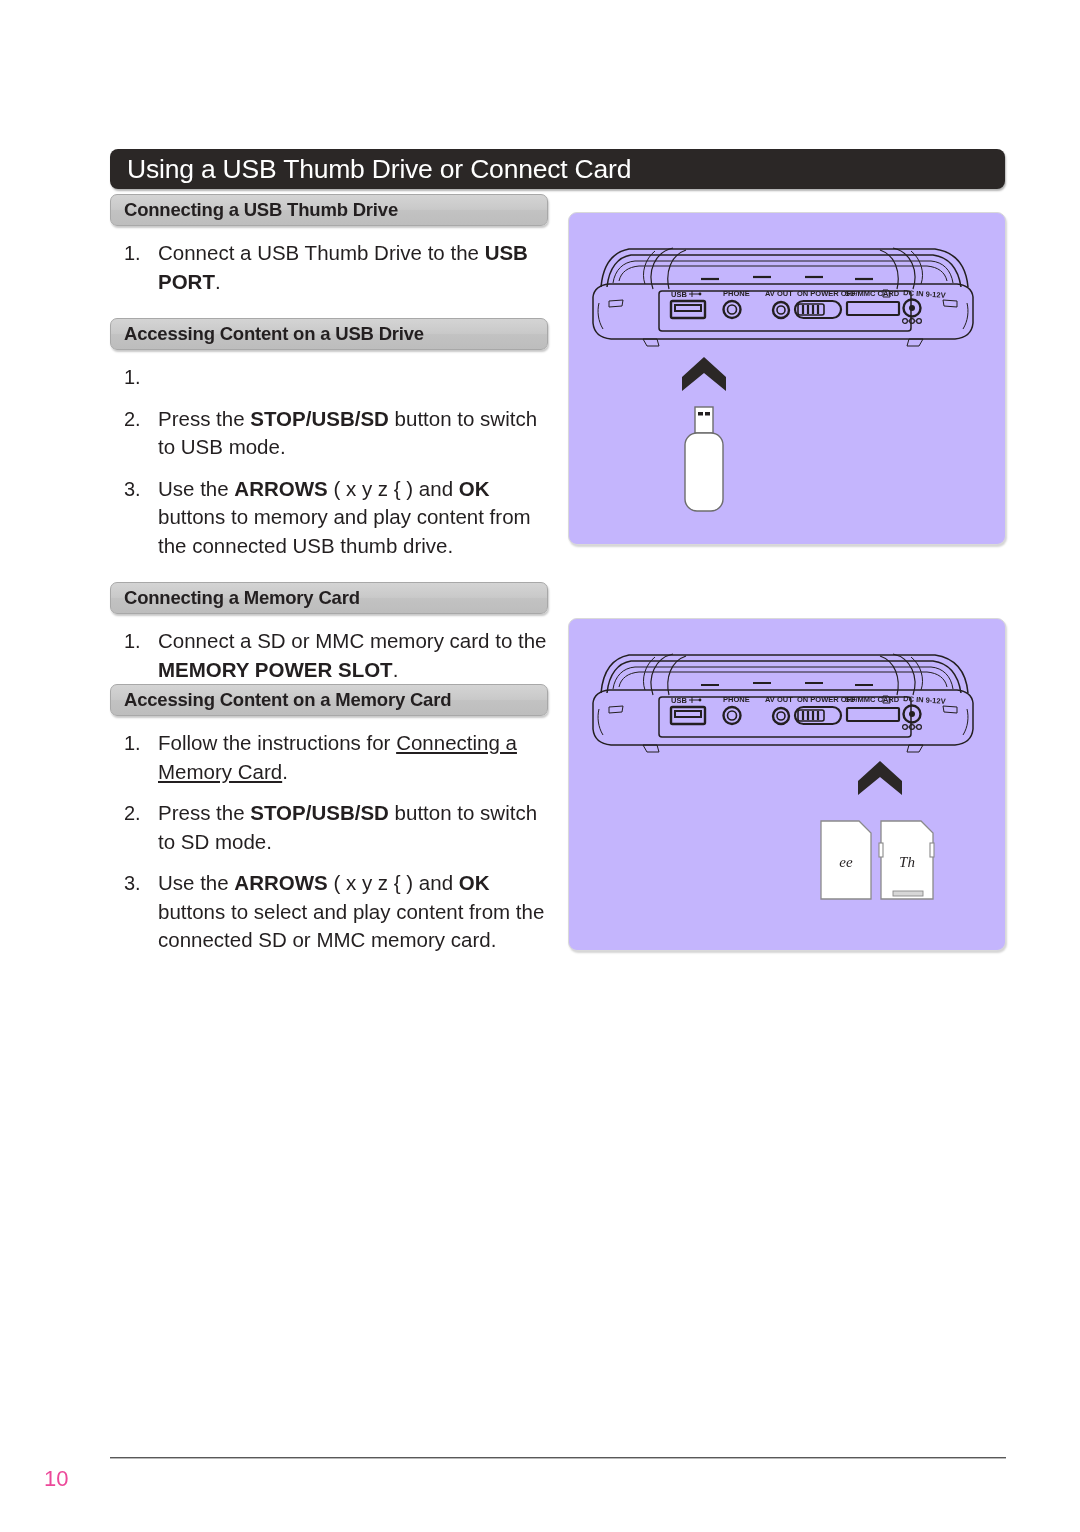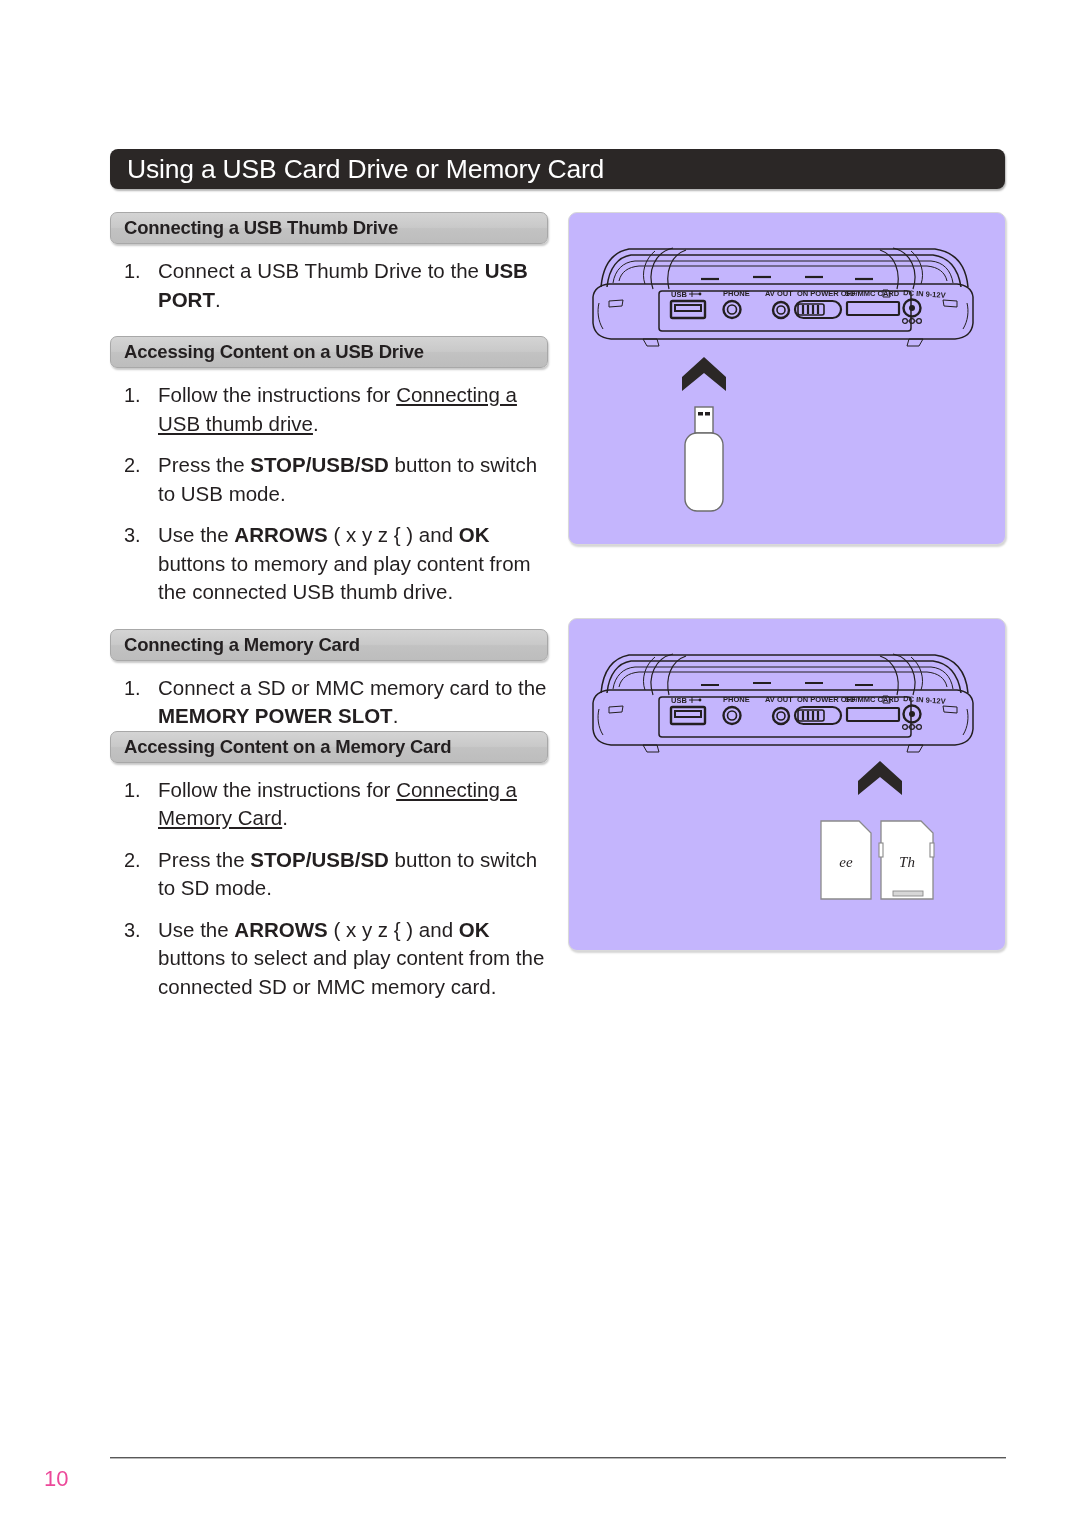--- a/index.html
+++ b/index.html
@@ -36,21 +36,21 @@
     font-weight: 400;
     letter-spacing: -0.2px;
     padding-left: 17px;
     white-space: nowrap;
   }
 
   
   .text-column {
     position: absolute;
     left: 110px;
-    top: 212px;
+    top: 194px;
     width: 440px;
   }
 
   .section-bar {
     position: relative;
     width: 438px;
     height: 32px;
     box-sizing: border-box;
     border-radius: 7px;
     border: 1px solid #a8a8a8;
@@ -138,40 +138,39 @@
     left: 44px;
     top: 1466px;
     font-size: 22px;
     color: #ec4899;
   }
 </style>
 </head>
 <body>
 
 <div class="page-title-bar">
-  <span class="title-text">Using a USB Card Drive or Memory Card</span>
+  <span class="title-text">Using a USB Thumb Drive or Connect Card</span>
 </div>
 
 <div class="text-column" id="text-column">
     <div class="section-bar">
       <span class="section-text">Connecting a USB Thumb Drive</span>
     </div>
     <ol class="steps">
       <li class="step">
         <span class="num">1.</span>
         <span class="body"><span>Connect a USB Thumb Drive to the </span><b>USB PORT</b><span>.</span></span>
       </li>
     </ol>
     <div class="section-bar" style="margin-top: 22px; text-align: right;">
       <span class="section-text">Accessing Content on  a USB Drive</span>
     </div>
     <ol class="steps">
       <li class="step">
         <span class="num">1.</span>
-        <span class="body"><span>Follow the instructions for </span><u>Connecting a USB thumb drive</u><span>.</span></span>
       </li>
       <li class="step">
         <span class="num">2.</span>
         <span class="body"><span>Press the </span><b>STOP/USB/SD</b><span> button to switch to USB mode.</span></span>
       </li>
       <li class="step">
         <span class="num">3.</span>
         <span class="body"><span>Use the </span><b>ARROWS</b><span> ( x y z {    ) and </span><b>OK</b><span> buttons to memory and play content from the connected USB thumb drive.</span></span>
       </li>
     </ol>

